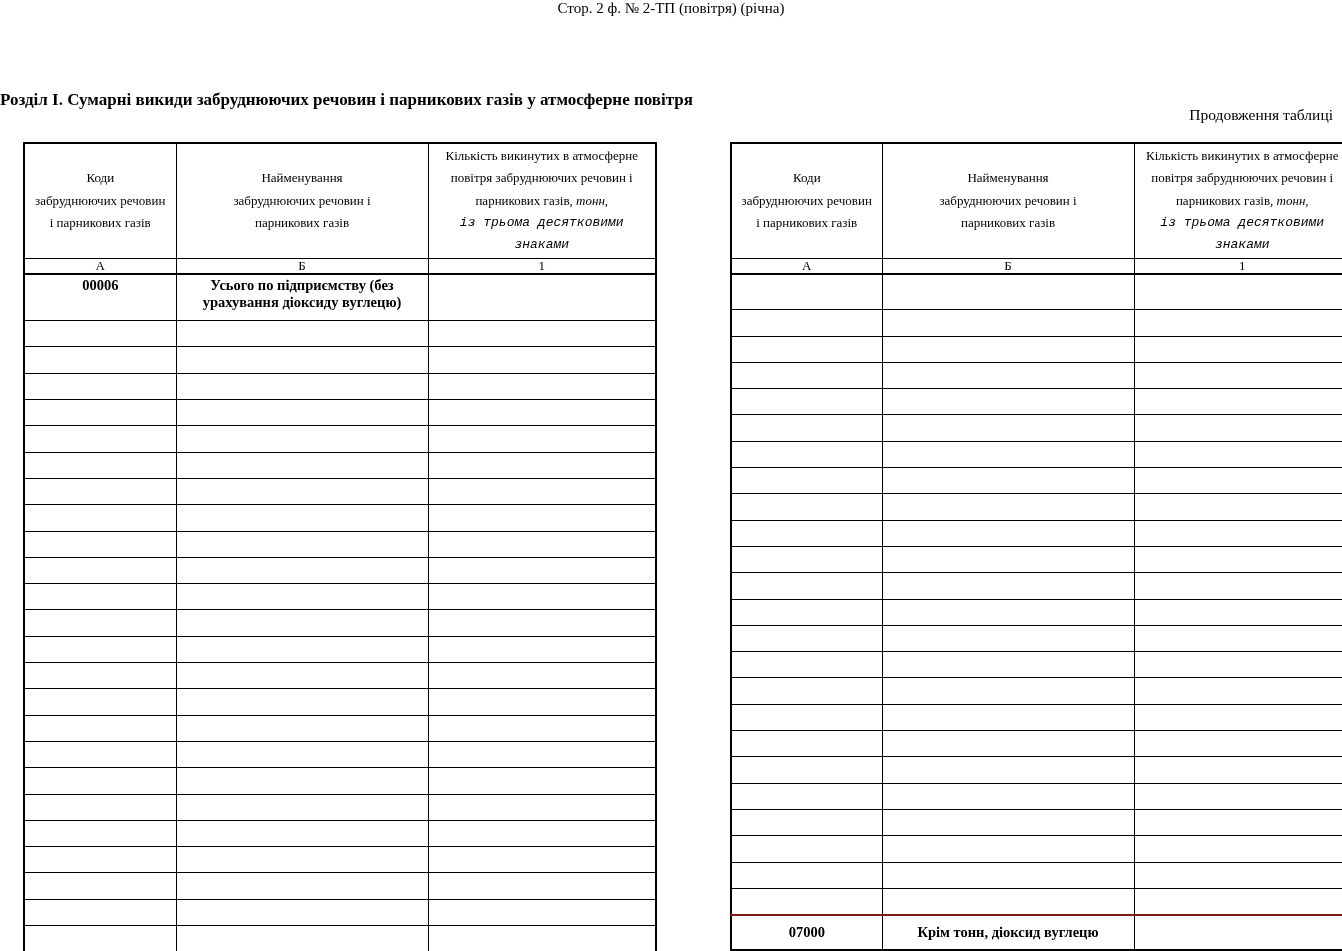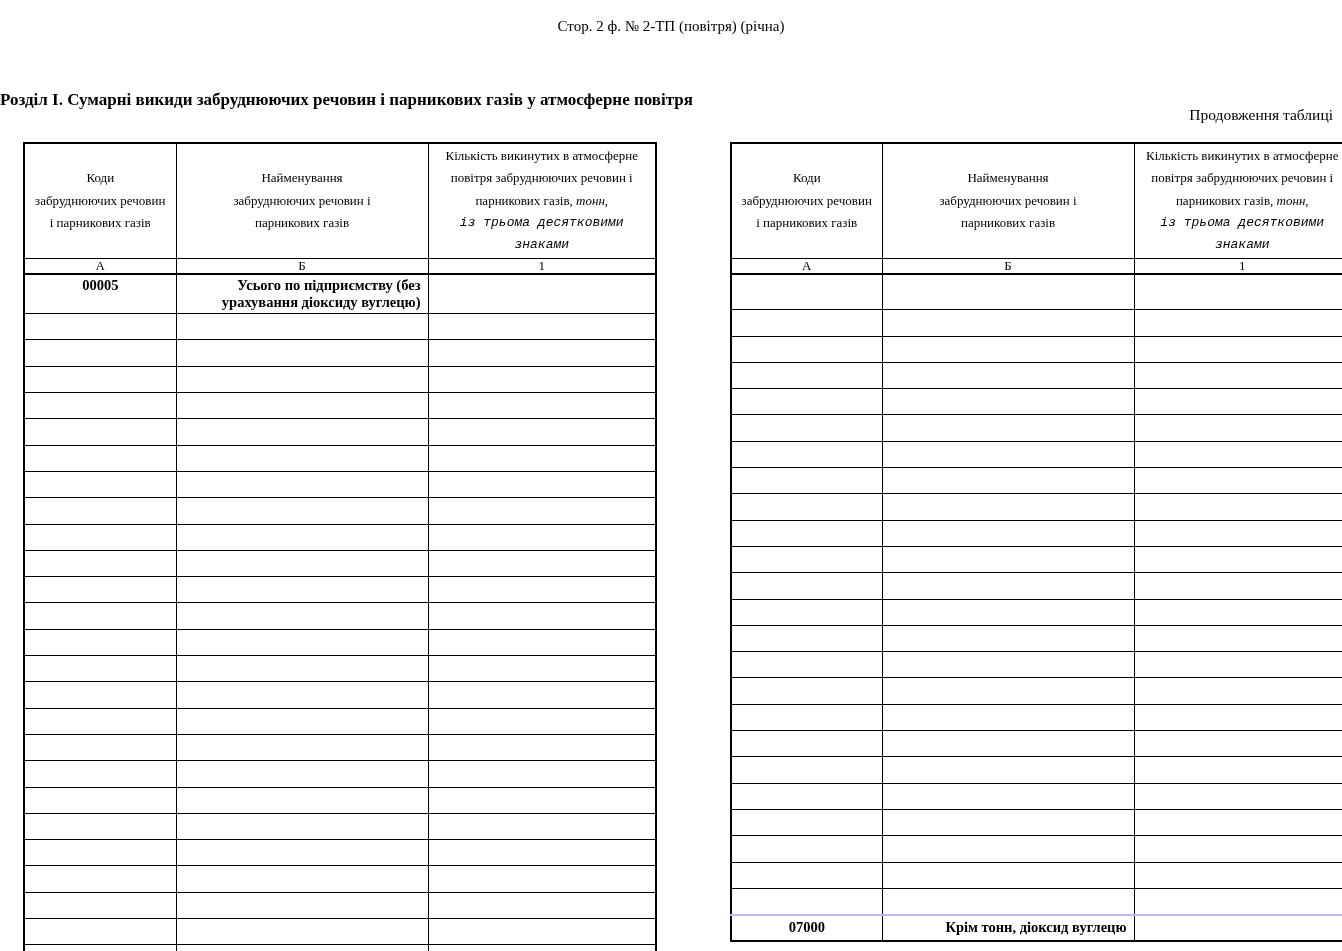--- a/index.html
+++ b/index.html
@@ -10,21 +10,21 @@
   }
   .page {
     position: relative;
     width: 1342px;
     height: 951px;
     background: #ffffff;
     overflow: hidden;
   }
   .page-header {
     position: absolute;
-    top: 18px; left: 0;
+    top: 0; left: 0;
     width: 100%;
     text-align: center;
     font-size: 15px;
   }
   .section-title {
     position: absolute;
     top: 90px; left: 0;
     width: 100%;
     text-align: left;
     font-size: 17px;
@@ -70,25 +70,25 @@
     vertical-align: middle;
     border-bottom: 2px solid #000;
     padding: 0;
   }
   .form-table td {
     height: 26.3px;
     font-size: 14.5px;
     vertical-align: middle;
   }
   .col-code  { text-align: center; }
-  .col-name  { text-align: right; padding: 1px 7px; line-height: 1.22; }
+  .col-name  { text-align: center; padding: 8px 7px; line-height: 1.22; }
   .col-value { text-align: right; padding: 1px 5px; }
   tr.tall td { height: 36px; vertical-align: top; padding-top: 2px; }
   tr.bold td { font-weight: bold; }
-  tr.thick-top td { border-top: 2px solid #c4b5fd; }
+  tr.thick-top td { border-top: 2px solid #7f1d1d; }
 </style>
 </head>
 <body>
 
 <div class="page">
 
   <div class="page-header">Стор. 2 ф. № 2-ТП (повітря) (річна)</div>
   <div class="section-title">Розділ I. Сумарні викиди забруднюючих речовин і парникових газів у атмосферне повітря</div>
   <div class="continuation">Продовження таблиці</div>
 
@@ -109,21 +109,21 @@
         <th><span>Кількість викинутих в атмосферне повітря забруднюючих речовин і парникових газів, </span><span class="it">тонн,</span><span class="it blk">із трьома десятковими знаками</span></th>
       </tr>
       <tr class="sub-row">
         <th>А</th>
         <th>Б</th>
         <th>1</th>
       </tr>
     </thead>
     <tbody>
         <tr class="tall bold">
-          <td class="col-code">00005</td>
+          <td class="col-code">00006</td>
           <td class="col-name">Усього по підприємству (без урахування діоксиду вуглецю)</td>
           <td class="col-value"></td>
         </tr>
         <tr>
           <td class="col-code"></td>
           <td class="col-name"></td>
           <td class="col-value"></td>
         </tr>
         <tr>
           <td class="col-code"></td>

